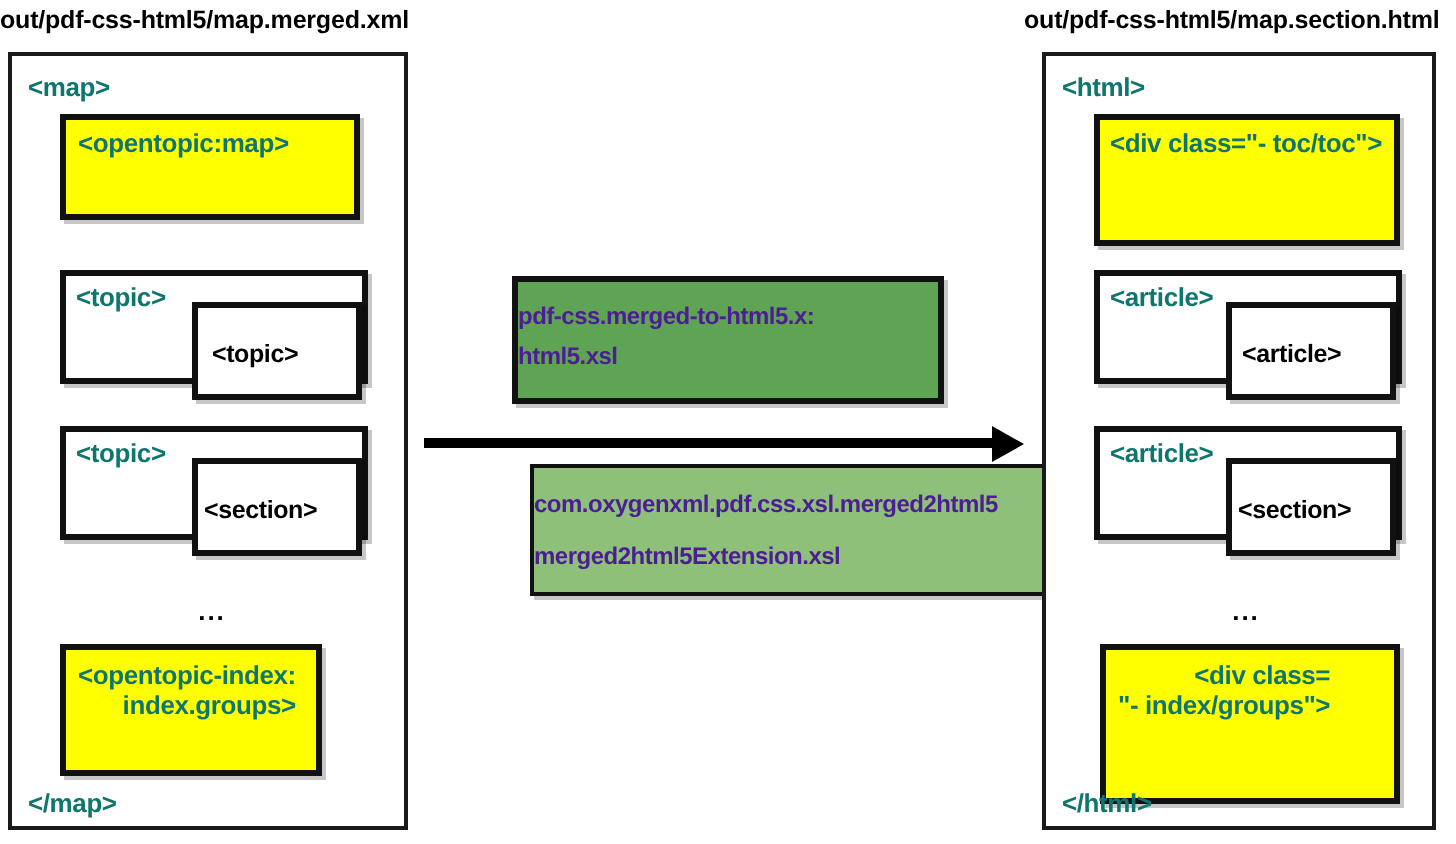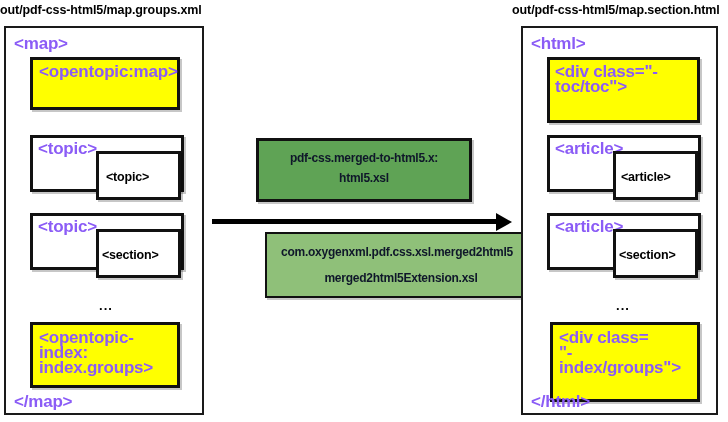--- a/index.html
+++ b/index.html
@@ -55,40 +55,41 @@
     box-shadow: 2px 2px 0 rgba(0,0,0,0.22);
   }
   .node-green-light {
     border: 2px solid #111111;
     background: #8fc079;
     box-shadow: 2px 2px 0 rgba(0,0,0,0.22);
     margin-left: 33px;
   }
 
   .tag-label {
-    font-size: 17px;
-    font-weight: bold;
-    color: #8b5cf6;
+    font-size: 13px;
+    font-weight: bold;
+    color: #0f766e;
     line-height: 15px;
     white-space: pre-line;
     letter-spacing: -0.2px;
+    text-align: right;
   }
   .tag-inner-label {
     font-size: 12.5px;
     font-weight: bold;
     color: #000000;
     line-height: 15px;
     white-space: nowrap;
     letter-spacing: -0.2px;
   }
   .green-text {
     font-size: 12px;
     font-weight: bold;
-    color: #0f172a;
-    text-align: center;
+    color: #4c1d95;
+    text-align: left;
     line-height: 15px;
     letter-spacing: -0.25px;
     white-space: nowrap;
   }
   .ellipsis {
     font-size: 13px;
     font-weight: bold;
     color: #000000;
     text-align: center;
     letter-spacing: 1px;
@@ -104,21 +105,21 @@
     border-top: 9px solid transparent;
     border-bottom: 9px solid transparent;
     border-left: 16px solid #000000;
   }
 </style>
 </head>
 <body>
 
 <div class="canvas">
 
-  <div class="abs col-header" style="left:0px; top:2px;">out/pdf-css-html5/map.groups.xml</div>
+  <div class="abs col-header" style="left:0px; top:2px;">out/pdf-css-html5/map.merged.xml</div>
 
   <div class="abs container-box" style="left:4px; top:26px; width:200px; height:389px;">
 
     <div class="abs tag-label" style="left:8px; top:8px;">&lt;map&gt;</div>
 
     <div class="abs node-yellow" style="left:24px; top:29px; width:150px; height:53px;">
       <div class="abs tag-label" style="left:6px; top:4px;">&lt;opentopic:map&gt;</div>
     </div>
 
     <div class="abs node" style="left:24px; top:107px; width:154px; height:57px;">
@@ -130,21 +131,21 @@
 
     <div class="abs node" style="left:24px; top:185px; width:154px; height:57px;">
       <div class="abs tag-label" style="left:5px; top:3px;">&lt;topic&gt;</div>
       <div class="abs node" style="left:63px; top:13px; width:85px; height:49px;">
         <div class="abs tag-inner-label" style="left:3px; top:16px;">&lt;section&gt;</div>
       </div>
     </div>
 
     <div class="abs ellipsis" style="left:72px; top:270px; width:56px;">...</div>
 
-    <div class="abs node-yellow" style="left:24px; top:294px; width:150px; height:66px;">
+    <div class="abs node-yellow" style="left:24px; top:294px; width:131px; height:66px;">
       <div class="abs tag-label" style="left:6px; top:5px;">&lt;opentopic-index:
 index.groups&gt;</div>
     </div>
 
     <div class="abs tag-label" style="left:8px; top:366px;">&lt;/map&gt;</div>
   </div>
 
   <div class="abs node-green-dark" style="left:256px; top:138px; width:216px; height:64px;">
     <div class="abs green-text" style="left:0px; top:10px; width:210px;">pdf-css.merged-to-html5.x:</div>
     <div class="abs green-text" style="left:0px; top:30px; width:210px;">html5.xsl</div>

